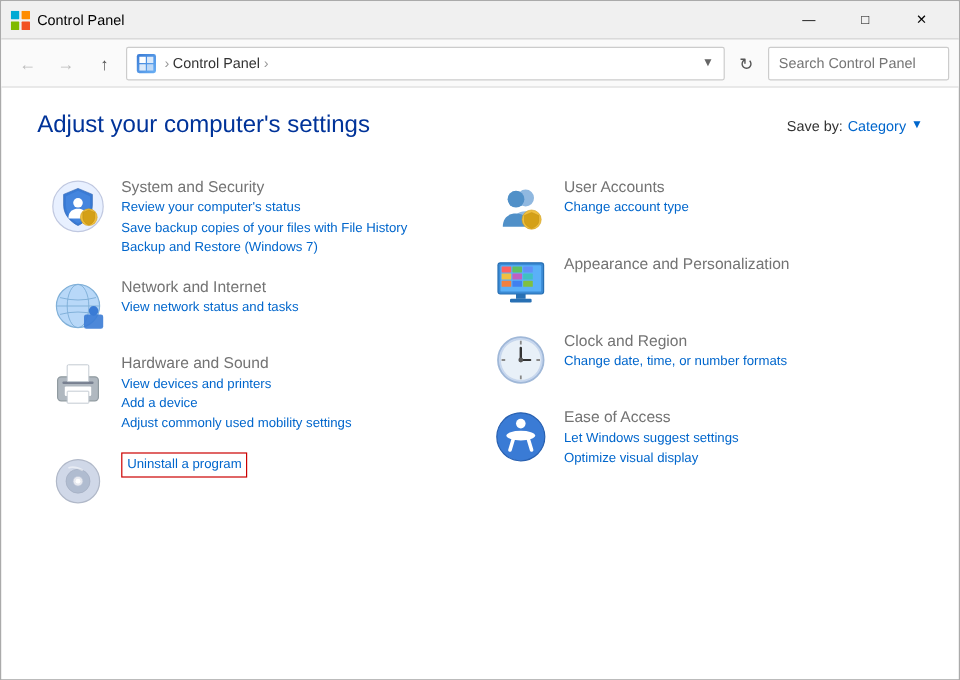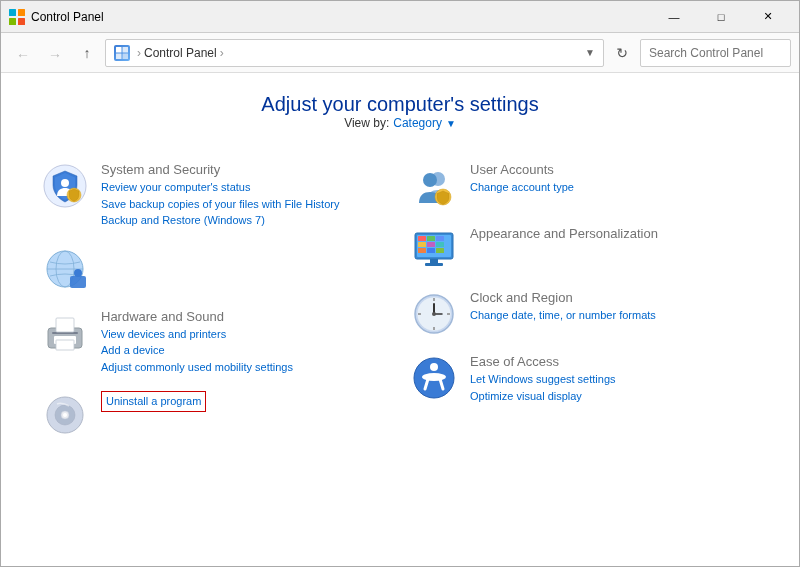--- a/index.html
+++ b/index.html
@@ -135,21 +135,20 @@
       height: calc(567px - 32px - 40px);
       overflow-y: auto;
     }
 
     
     .page-header {
       display: flex;
       justify-content: space-between;
       align-items: center;
       margin-bottom: 24px;
-      flex-direction: column;
     }
     .page-title {
       font-size: 20px;
       font-weight: 300;
       color: #003399;
     }
     .view-by {
       font-size: 12px;
       color: #333;
       display: flex;
@@ -255,21 +254,21 @@
     <input class="search-box-inner" type="text" readonly="" placeholder="Search Control Panel" style="">
     <span class="search-icon-box">🔍</span>
   </div>
 </div>
 
 <div class="main-content">
 
   <div class="page-header">
     <h1 class="page-title">Adjust your computer's settings</h1>
     <div class="view-by">
-      <span class="view-by-label">View by:</span>
+      <span class="view-by-label">Save by:</span>
       <span class="view-by-value">Category</span>
       <span class="view-by-arrow">▼</span>
     </div>
   </div>
 
   <div class="categories-grid">
 
     <div>
 
       <div class="category-item">
@@ -303,20 +302,24 @@
             <circle cx="23" cy="23" r="18" fill="#b8d8f8" stroke="#80b0d8" stroke-width="1"></circle>
             <ellipse cx="23" cy="23" rx="9" ry="18" fill="none" stroke="#80b0d8" stroke-width="0.8"></ellipse>
             <line x1="5" y1="23" x2="41" y2="23" stroke="#80b0d8" stroke-width="0.8"></line>
             <path d="M8 16 Q23 20 38 16" fill="none" stroke="#80b0d8" stroke-width="0.8"></path>
             <path d="M8 30 Q23 26 38 30" fill="none" stroke="#80b0d8" stroke-width="0.8"></path>
 
             <rect x="28" y="30" width="16" height="12" rx="2" fill="#3a7bd5" opacity="0.9"></rect>
             <circle cx="36" cy="27" r="4" fill="#3a7bd5"></circle>
             <line x1="36" y1="31" x2="36" y2="30" stroke="#3a7bd5" stroke-width="1.5"></line>
           </svg>
+        </div>
+        <div class="category-info">
+          <span class="category-title">Network and Internet</span>
+          <a class="category-link">View network status and tasks</a>
         </div>
       </div>
 
       <div class="category-item">
         <div class="category-icon">
           <svg width="46" height="46" viewBox="0 0 46 46">
 
             <rect x="6" y="18" width="34" height="20" rx="3" fill="#b0b8c0" stroke="#909aa0" stroke-width="1"></rect>
             <rect x="10" y="22" width="26" height="2" rx="1" fill="#788090"></rect>
             <rect x="12" y="26" width="22" height="8" rx="1" fill="white"></rect>

